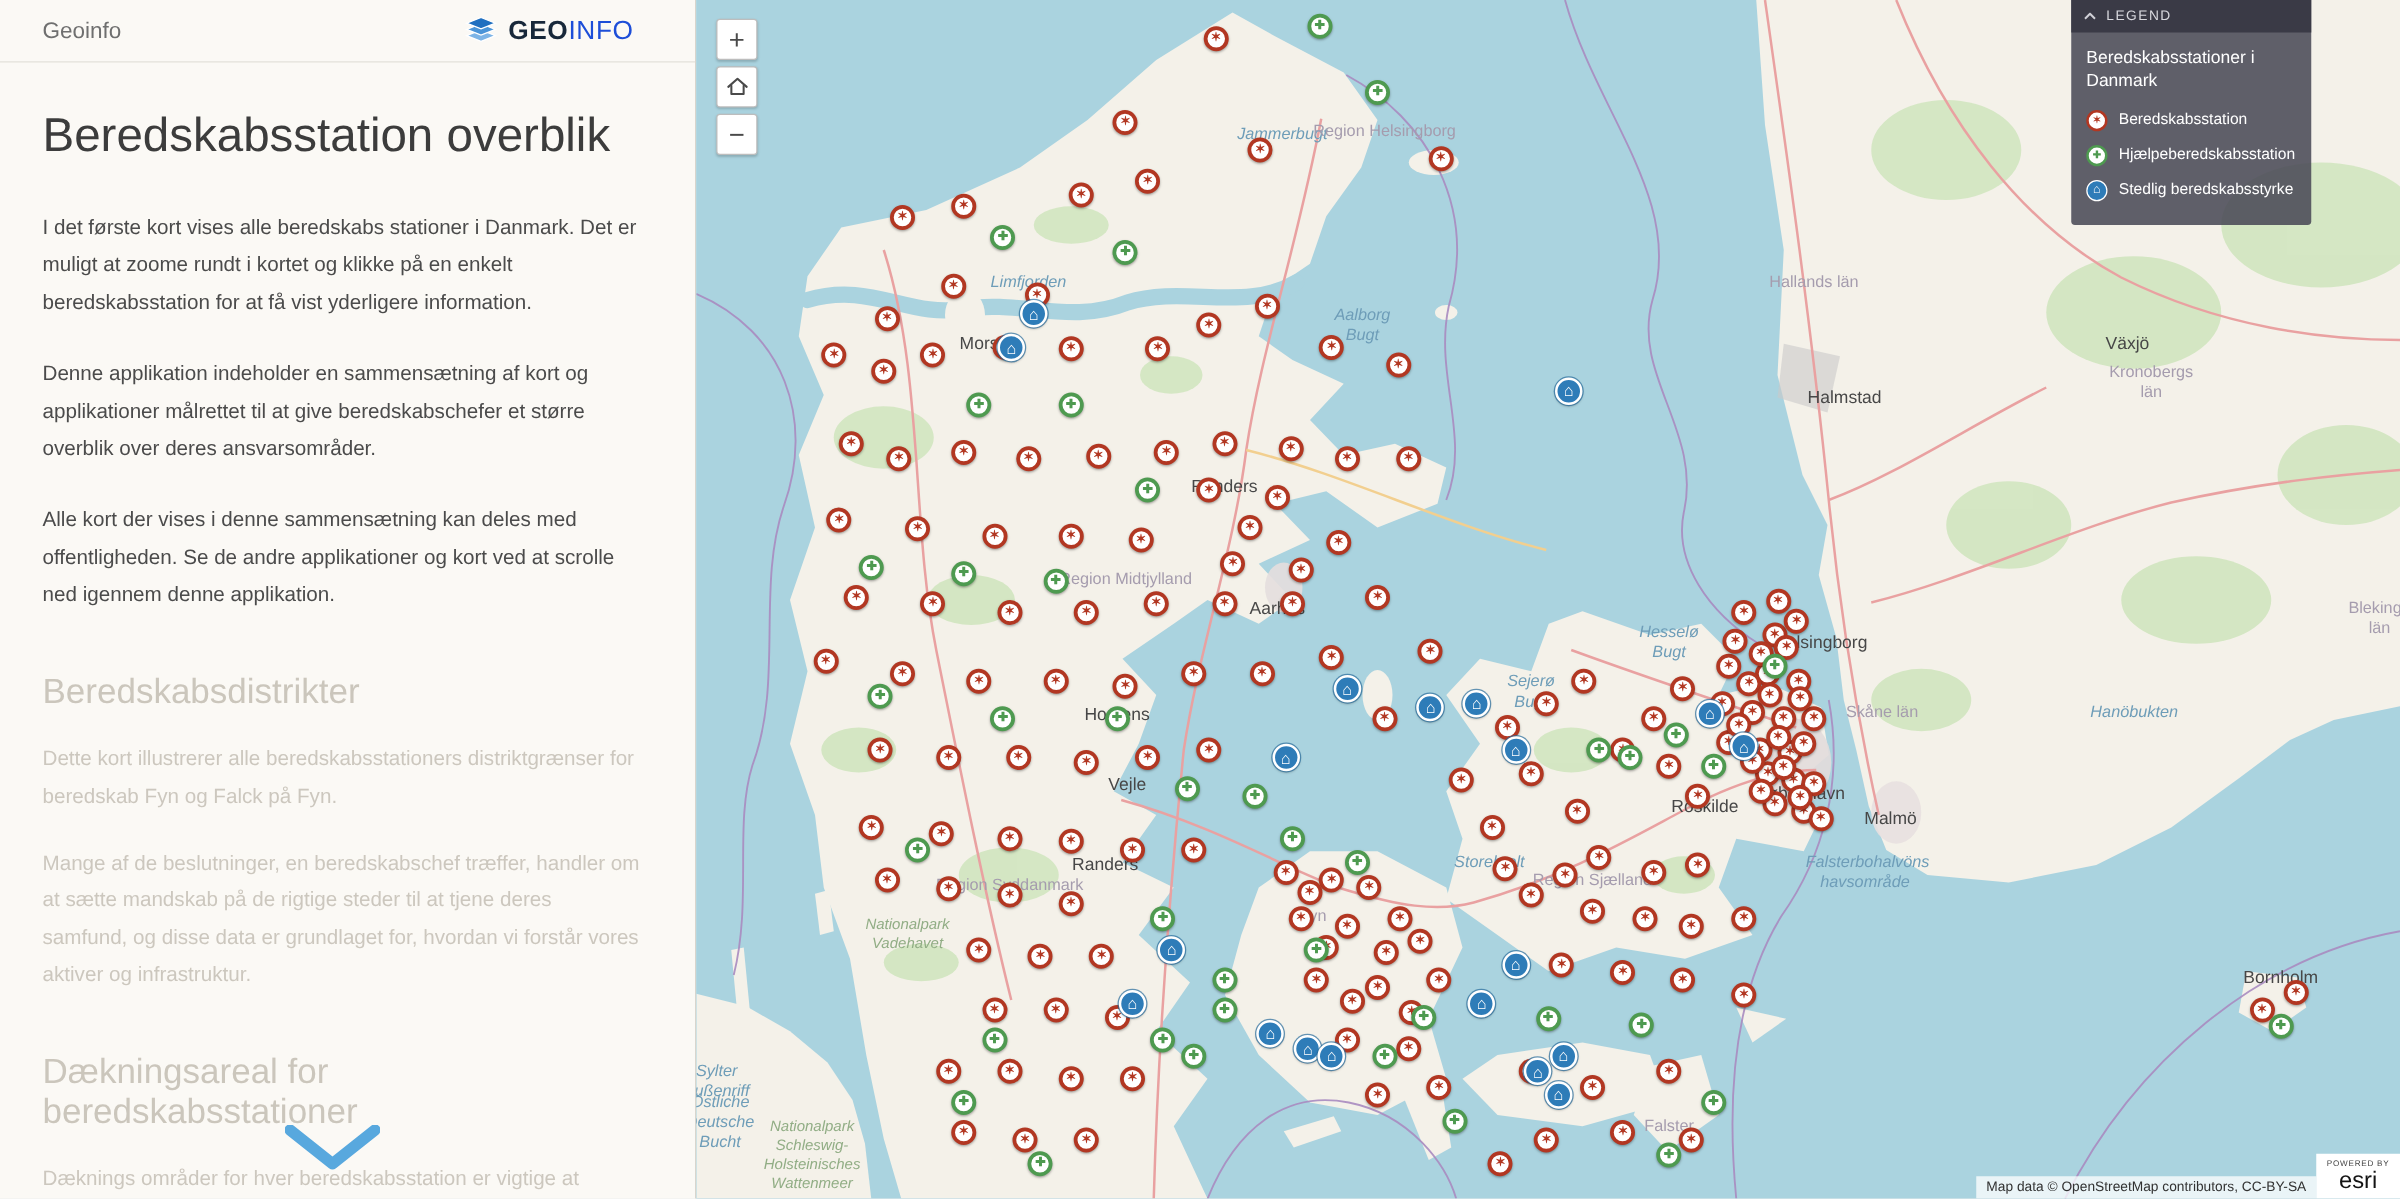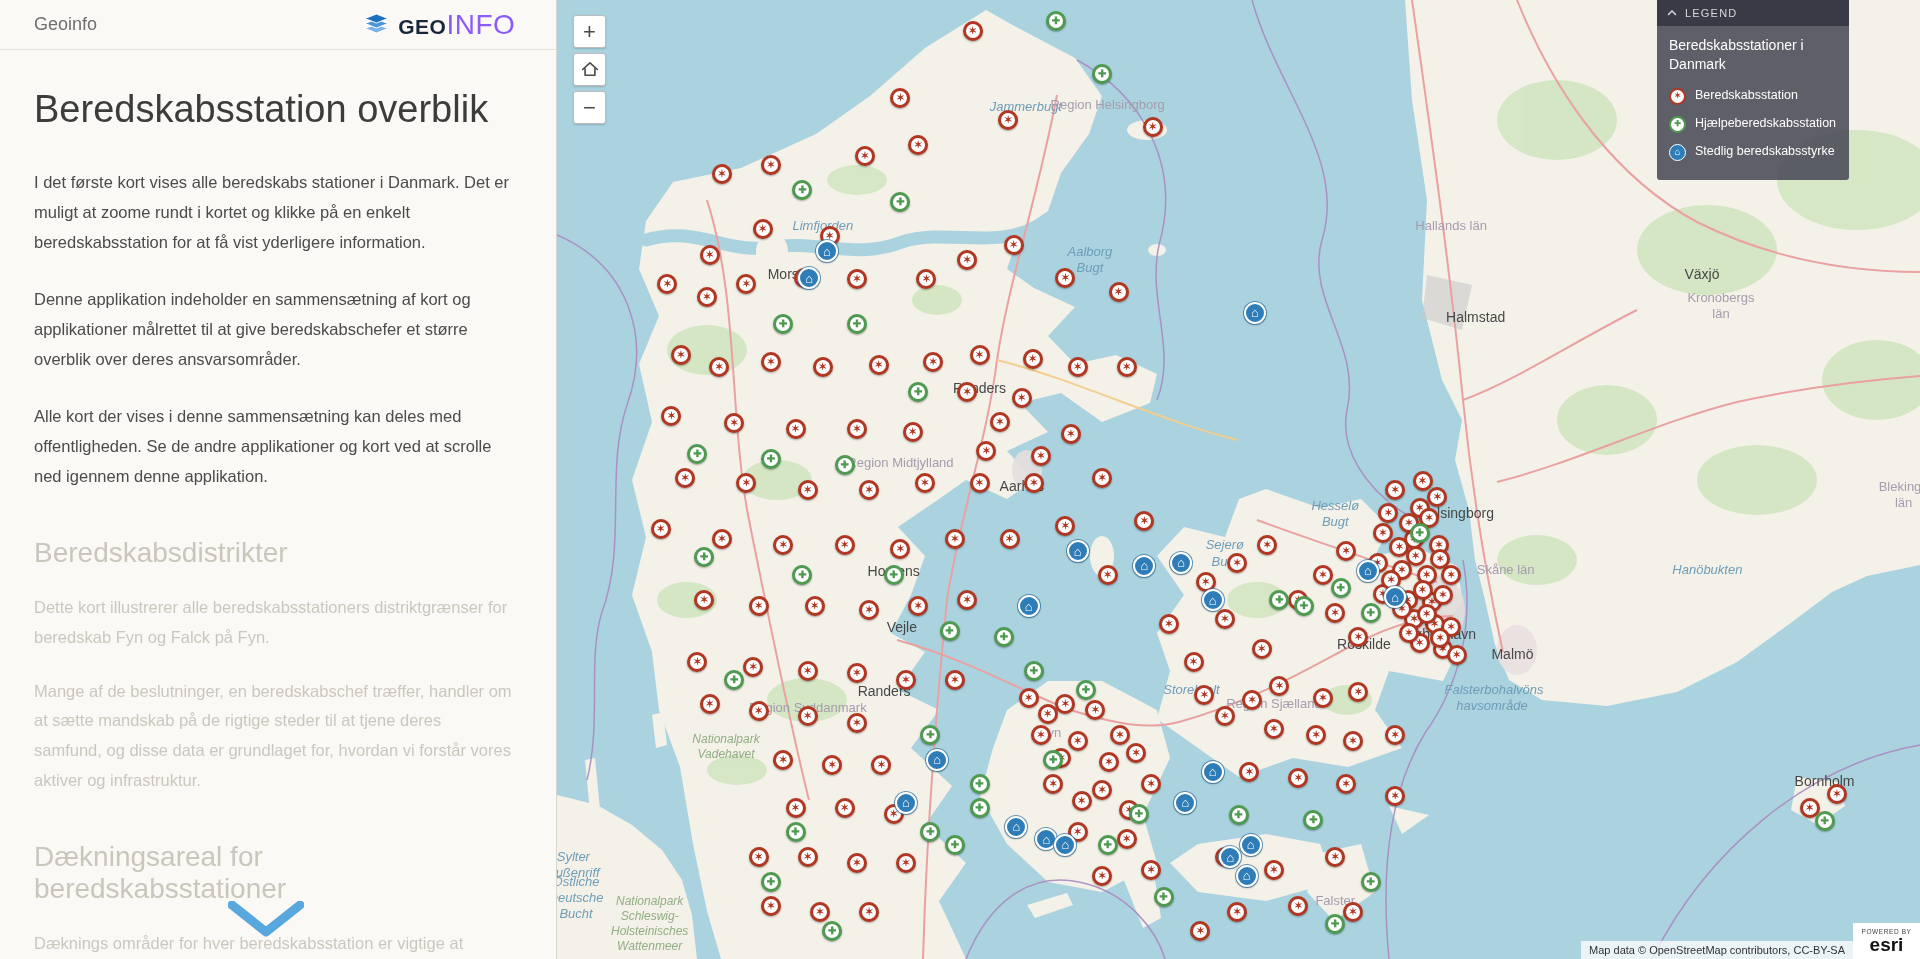--- a/index.html
+++ b/index.html
@@ -6,21 +6,21 @@
   *{box-sizing:border-box;}
   body{font-family:"Liberation Sans",sans-serif;}
   .app{width:1920px;height:959px;display:flex;overflow:hidden;background:#fff;}
 
   
   .sidebar{width:557px;min-width:557px;height:100%;background:#fbf9f5;border-right:1px solid #d8d5cd;position:relative;display:flex;flex-direction:column;}
   .sidebar-header{height:50px;min-height:50px;display:flex;align-items:center;padding:0 34px;border-bottom:1px solid #e4e1da;position:relative;}
   .app-name{color:#6f6f6f;font-size:18px;}
   .logo{position:absolute;left:79%;top:50%;transform:translate(-50%,-50%);display:flex;align-items:center;gap:8px;white-space:nowrap;}
   .logo-geo{font-weight:bold;color:#18283a;font-size:21px;letter-spacing:.5px;}
-  .logo-info{color:#8b5cf6;font-size:28px;letter-spacing:.5px;}
+  .logo-info{color:#1d4ed8;font-size:21px;letter-spacing:.5px;}
   .sidebar-body{padding:26px 44px 0 34px;flex:1;overflow:hidden;}
   .page-title{font-size:38px;font-weight:400;color:#3c3c3c;margin:12px 0 36px;}
   .intro-p{font-size:16.5px;line-height:1.82;color:#4b4b4b;margin:0 0 27px;}
   .gray-h{font-size:28px;font-weight:400;color:#cbc6bc;margin:46px 0 24px;}
   .gray-p{font-size:16.5px;line-height:1.8;color:#ccc7be;margin:0 0 24px;}
   .scroll-chevron{position:absolute;bottom:18px;left:47.9%;transform:translateX(-50%);cursor:pointer;z-index:5;}
 
   
   .map{flex:1;position:relative;overflow:hidden;background:#aad3df;}
   .basemap{position:absolute;inset:0;width:100%;height:100%;}
@@ -47,21 +47,21 @@
   .legend-item{display:flex;align-items:flex-start;gap:9px;padding:5px 12px;font-size:12.5px;line-height:1.3;overflow:hidden;}
   .legend-item .label{overflow:hidden;}
   .lmark{width:17px;height:17px;min-width:17px;border-radius:50%;display:flex;align-items:center;justify-content:center;font-size:8px;font-weight:bold;line-height:1;margin-top:1px;}
   .lmark.red{background:#fff;border:2.5px solid #b23722;color:#b23722;}
   .lmark.green{background:#fff;border:2.5px solid #4e9a50;color:#4e9a50;}
   .lmark.blue{background:#2e7cb8;border:1.5px solid #fff;color:#fff;font-size:10px;}
 
   .attribution{position:absolute;bottom:0;right:67px;background:rgba(255,255,255,.75);font-size:11px;color:#323232;padding:3px 8px;z-index:10;white-space:nowrap;}
   .esri-badge{position:absolute;bottom:0;right:0;width:67px;height:36px;background:#fff;display:flex;flex-direction:column;align-items:center;justify-content:center;z-index:10;}
   .powered{font-size:6.5px;letter-spacing:.6px;color:#444;}
-  .esri{font-size:19px;font-weight:bold;color:#141414;line-height:1;}
+  .esri{font-size:19px;font-weight:normal;color:#141414;line-height:1;}
 </style>
 </head>
 <body>
 
 <div class="app">
 
   <aside class="sidebar">
     <div class="sidebar-header">
       <span class="app-name">Geoinfo</span>
       <div class="logo">

